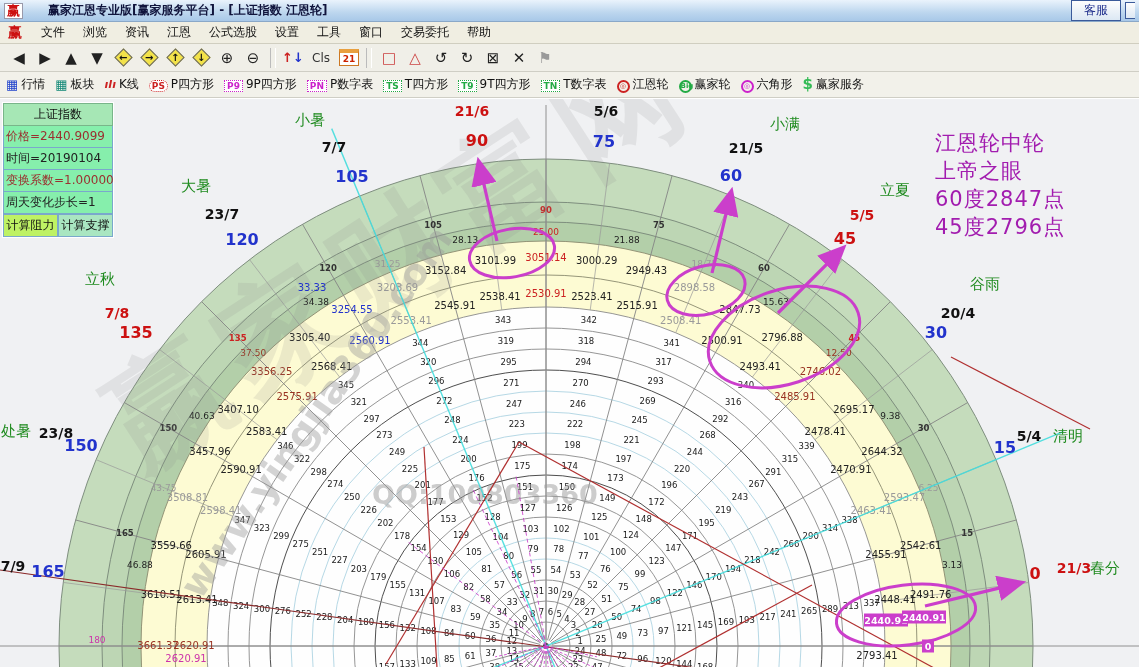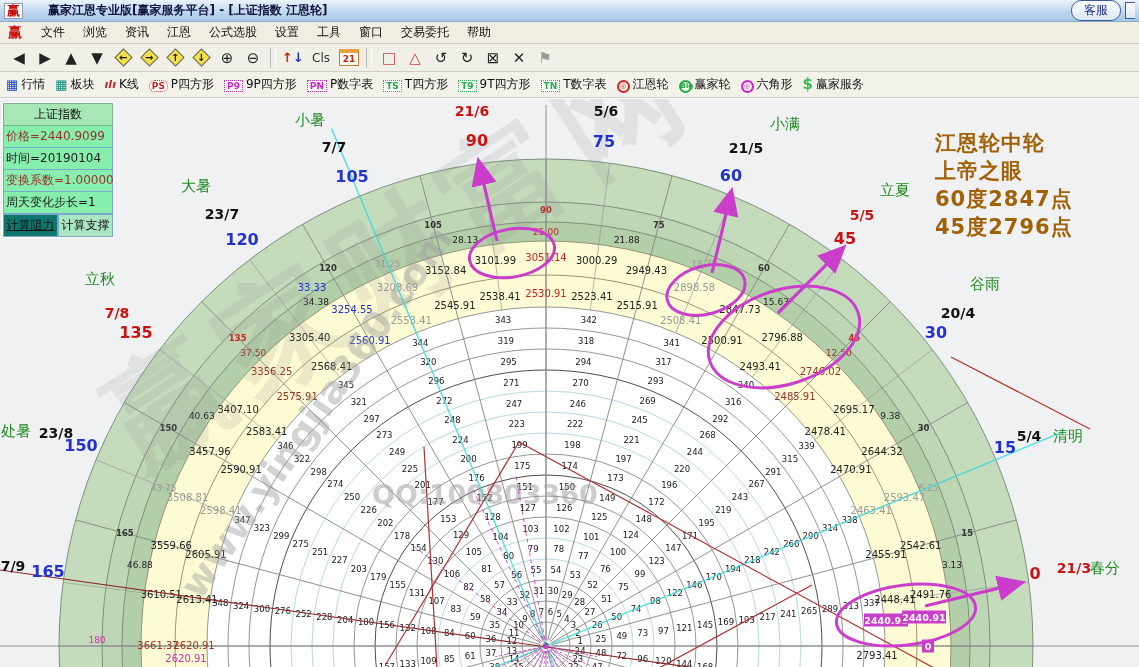--- a/index.html
+++ b/index.html
@@ -8,21 +8,21 @@
   #window { position:relative; width:1139px; height:667px; background:#f0f1f3; }
 
   
   #titlebar { position:absolute; left:0; top:0; width:1139px; height:22px;
     background:linear-gradient(#eaf3fc,#bcd6ee 60%,#a8c8e8); border-bottom:1px solid #8aa8c8;
     display:flex; align-items:center; padding:0 4px; }
   .app-icon { color:#cc1111; font-weight:bold; font-size:13px; background:#fff;
     border:1px solid #99a; padding:0 2px; margin-right:5px; line-height:14px; }
   #title-text { color:#10143c; font-size:12px; font-weight:bold;margin-left:20px; }
   .tb-btn { margin-left:auto; background:linear-gradient(#fdfdfd,#dce8f4); border:1px solid #3a5a9a;
-    color:#1a2a8a; font-size:12px; padding:1px 12px; border-radius:10px; }
+    color:#1a2a8a; font-size:12px; padding:1px 12px; border-radius:0; }
   .tb-btn2 { width:10px; height:17px; margin-left:4px; background:linear-gradient(#fdfdfd,#dce8f4);
     border:1px solid #3a5a9a; border-right:none; }
 
   
   #menubar { position:absolute; left:0; top:22px; width:1139px; height:22px;
     background:#f0eee2; border-bottom:1px solid #d0cec0; display:flex; align-items:center; }
   #menubar .logo { color:#cc1111; font-weight:bold; font-size:14px; margin:0 10px 0 8px; }
   .menu-item { padding:2px 9px; color:#111; cursor:default; }
 
   
@@ -59,25 +59,25 @@
 
   
   #panel { position:absolute; left:2px; top:3px; width:112px; border:1px solid #fff; }
   #panel .hdr { background:#a6e7b5; color:#111; text-align:center; padding:2px 0;
     border:1px solid #79b58a; font-size:12px; }
   #panel .row { background:#86efac; border:1px solid #7aa8cc; border-top:none; padding:2px 2px; font-size:12px; white-space:nowrap; }
   #panel .row.dark { color:#9a3030; } #panel .row.blk { color:#222; }
   #panel .btns { display:flex; }
   #panel .btns button { flex:1; font-size:12px; padding:2px 0; border:1px solid #7aa8cc; color:#111;
     font-family:inherit; }
-  #btn-resist { background:#0f766e;text-decoration:underline; } #btn-support { background:#a9e6c1; }
+  #btn-resist { background:#bef264; } #btn-support { background:#a9e6c1; }
 
   
-  #gann-note { position:absolute; left:935px; top:30px; color:#a16207; font-size:21px;
-    font-weight:bold; line-height:28px; letter-spacing:1px; }
+  #gann-note { position:absolute; left:935px; top:30px; color:#a21caf; font-size:21px;
+    font-weight:normal; line-height:28px; letter-spacing:1px; }
 </style>
 </head>
 <body>
 
 <div id="window">
 
   <div id="titlebar">
     <span class="app-icon">赢</span>
     <span id="title-text">赢家江恩专业版[赢家服务平台] - [上证指数 江恩轮]</span>
     <button class="tb-btn">客服</button>

